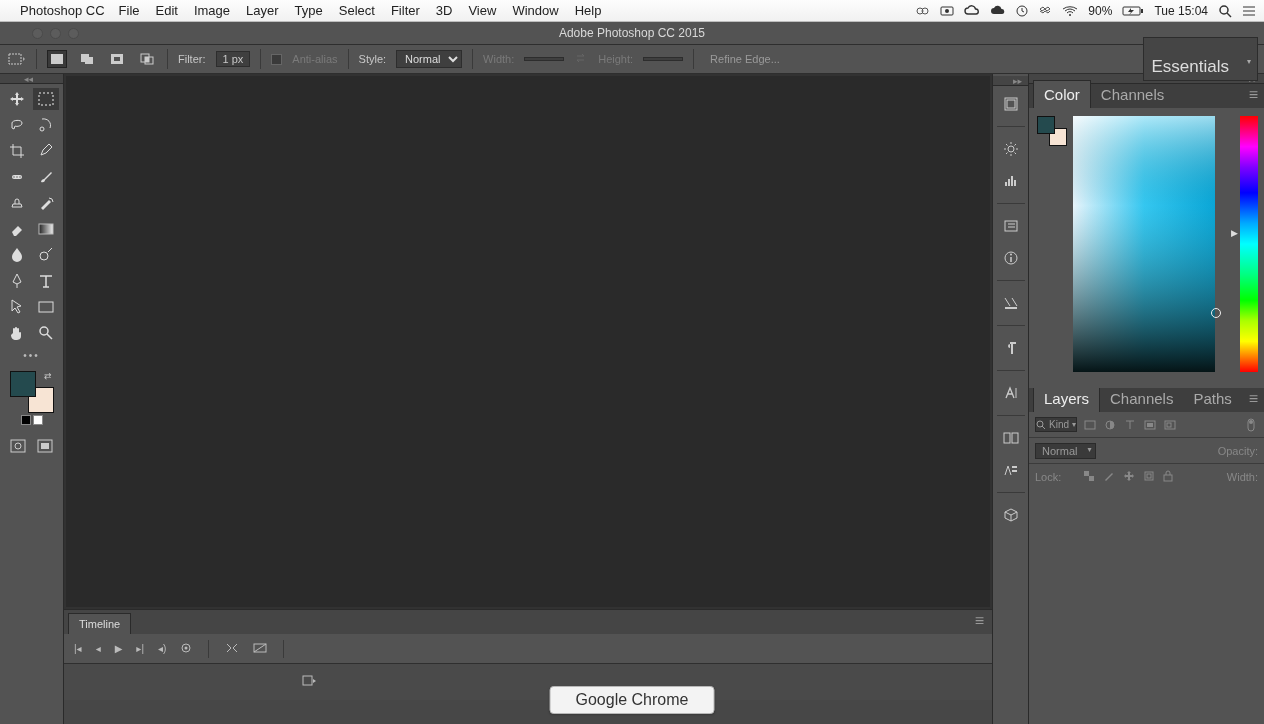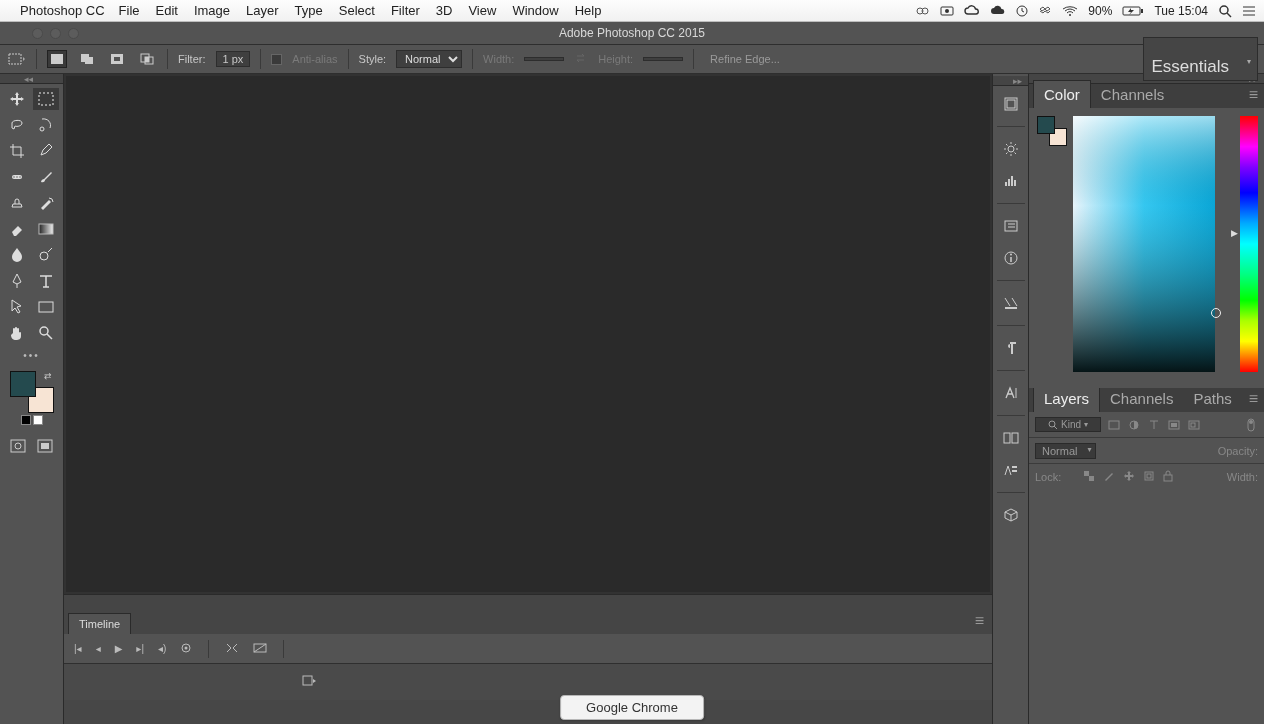--- a/index.html
+++ b/index.html
@@ -51,21 +51,21 @@
 .fgbg-wrap .swap { position:absolute; top:0; right:2px; color:#ccc; font-size:9px;}
 .fgbg-mini { display:flex; justify-content:center; gap:2px; margin-bottom:6px;}
 .fgbg-mini .m1{width:10px;height:10px;background:#000;border:1px solid #888;}
 .fgbg-mini .m2{width:10px;height:10px;background:#fff;border:1px solid #888;}
 .mode-row { display:flex; justify-content:space-around; padding:4px 4px;}
 
 
 .center { flex:1; display:flex; flex-direction:column; background:#323232; }
 .canvas { flex:1; background:#2a2a2a; margin:2px; }
 .timeline { background:#454545; border-top:1px solid #2a2a2a;}
-.tl-tab-row { height:39px; display:flex; align-items:flex-end; padding:0 4px;}
+.tl-tab-row { height:24px; display:flex; align-items:flex-end; padding:0 4px;}
 .tl-tab { background:#535353; font-size:11px; color:#ddd; padding:4px 10px; border:1px solid #2a2a2a; border-bottom:none;}
 .tl-tab-row .menu-icon { margin-left:auto; color:#999; padding:4px;}
 .tl-controls { height:30px; display:flex; align-items:center; gap:14px; padding:0 10px; background:#535353; border-bottom:1px solid #2f2f2f; font-size:10px; color:#bbb;}
 .tl-controls .sep { width:1px; height:18px; background:#3a3a3a; margin:0 2px;}
 .tl-track { height:36px; background:#4a4a4a; display:flex; align-items:center; padding:0 8px;}
 .tl-bottom { height:24px; background:#474747; position:relative;}
 
 
 .right-rail { width:36px; background:#535353; border-left:1px solid #2a2a2a; display:flex; flex-direction:column; align-items:center; gap:4px; padding-top:2px;}
 .rail-btn { width:28px; height:28px; display:flex; align-items:center; justify-content:center; color:#ccc;}
@@ -81,33 +81,33 @@
 .fgbg-small { position:relative; width:30px; height:30px; }
 .fgbg-small .fg { position:absolute; top:0; left:0; width:18px; height:18px; background:#244a4e; border:1px solid #111;}
 .fgbg-small .bg { position:absolute; bottom:0; right:0; width:18px; height:18px; background:#f7e4d4; border:1px solid #111;}
 .color-field { position:absolute; top:8px; left:44px; width:142px; height:256px; }
 .hue-strip { position:absolute; top:8px; right:6px; width:18px; height:256px; background:linear-gradient(to bottom,#ff0000,#ff00ff 12%,#8000ff 20%,#0000ff 30%,#00aaff 42%,#00ffff 50%,#00ff80 62%,#00ff00 72%,#aaff00 80%,#ffff00 88%,#ff8000 94%,#ff0000);}
 .hue-ptr { position:absolute; right:26px; color:#ddd; font-size:9px; top:120px;}
 .color-ring { position:absolute; width:10px; height:10px; border:1px solid #eee; border-radius:50%; left:138px; top:192px;}
 
 .layers-body { background:#535353; flex:1; font-size:11px; color:#aaa;}
 .layer-filter-row { height:26px; display:flex; align-items:center; gap:6px; padding:0 6px; border-bottom:1px solid #3b3b3b;}
-.kind-sel { background:#3a3a3a; border:1px solid #2a2a2a; font-size:10px; padding:1px 12px; color:#999; display:flex; align-items:center; gap:3px;}
+.kind-sel { background:#3a3a3a; border:1px solid #2a2a2a; font-size:10px; padding:1px 0; color:#999; display:flex; align-items:center; gap:3px;}
 .filter-ic { width:14px; height:14px; display:flex; align-items:center; justify-content:center; color:#888;}
 .blend-row { height:26px; display:flex; align-items:center; padding:0 6px; border-bottom:1px solid #3b3b3b; color:#888;}
 .blend-row .sel { background:#3a3a3a; border:1px solid #2a2a2a; padding:1px 18px 1px 6px; position:relative; color:#999;}
 .blend-row .sel:after{content:"▾"; position:absolute; right:4px; font-size:8px;}
 .blend-row .opac { margin-left:auto;}
 .lock-row { height:26px; display:flex; align-items:center; gap:8px; padding:0 6px; color:#888;}
 .lock-row .lab { margin-right:14px;}
 .lock-row .fill { margin-left:auto;}
 .layers-empty { flex:1; background:#484848;}
 
 
-.dock-tip { position:absolute; bottom:4px; left:50%; transform:translateX(-50%); background:#f3f3f3; border:1px solid #b7b7b7; border-radius:4px; padding:4px 25px; font-size:13px; color:#333; box-shadow:0 1px 2px rgba(0,0,0,.2);}
+.dock-tip { position:absolute; bottom:10px; left:50%; transform:translateX(-50%); background:#f3f3f3; border:1px solid #b7b7b7; border-radius:4px; padding:4px 25px; font-size:16px; color:#333; box-shadow:0 1px 2px rgba(0,0,0,.2);}
 
 svg { overflow: visible; }
 </style>
 </head>
 <body>
 
 <div class="macos-menu">
   <span class="apple"></span>
   <span class="app-name">Photoshop CC</span>
   <div class="menus">

